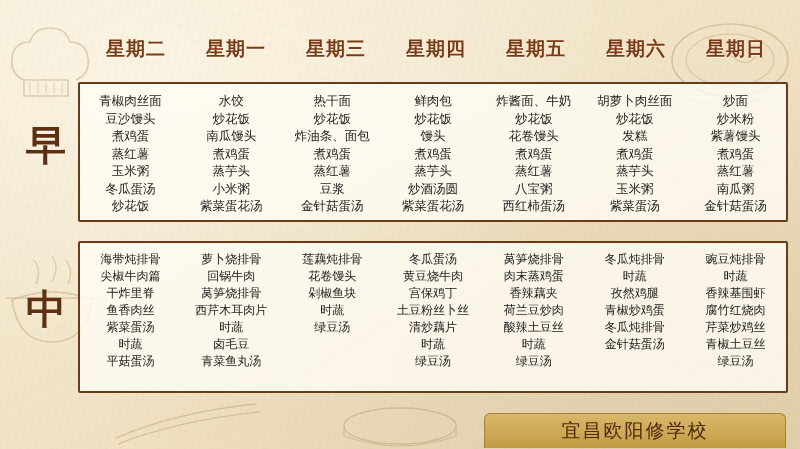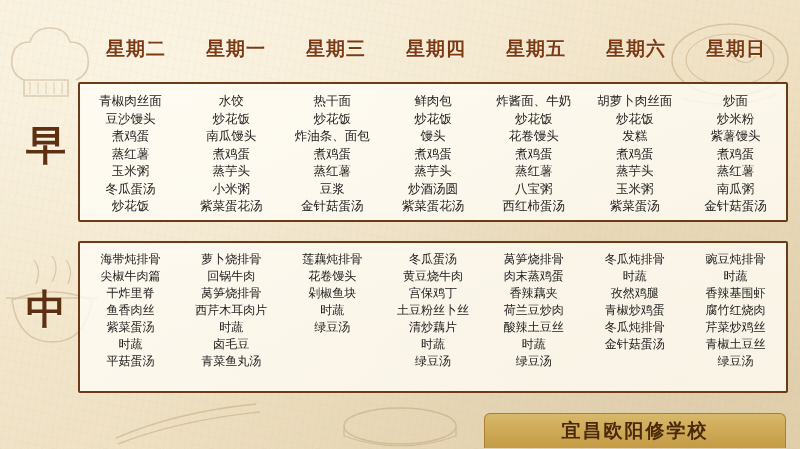--- a/index.html
+++ b/index.html
@@ -116,21 +116,21 @@
     border-top-right-radius: 6px;
     border: 1px solid #a8802f;
     border-bottom: none;
     display: flex;
     align-items: center;
     justify-content: center;
     z-index: 6;
   }
   .footer-text {
     font-family: "DejaVu Serif", "Liberation Serif", serif;
-    font-weight: bold;
+    font-weight: normal;
     font-size: 19px;
     color: #4a2a0b;
     letter-spacing: 2px;
   }
 </style>
 </head>
 <body>
 
 <div class="poster">
   <div class="texture"></div>

